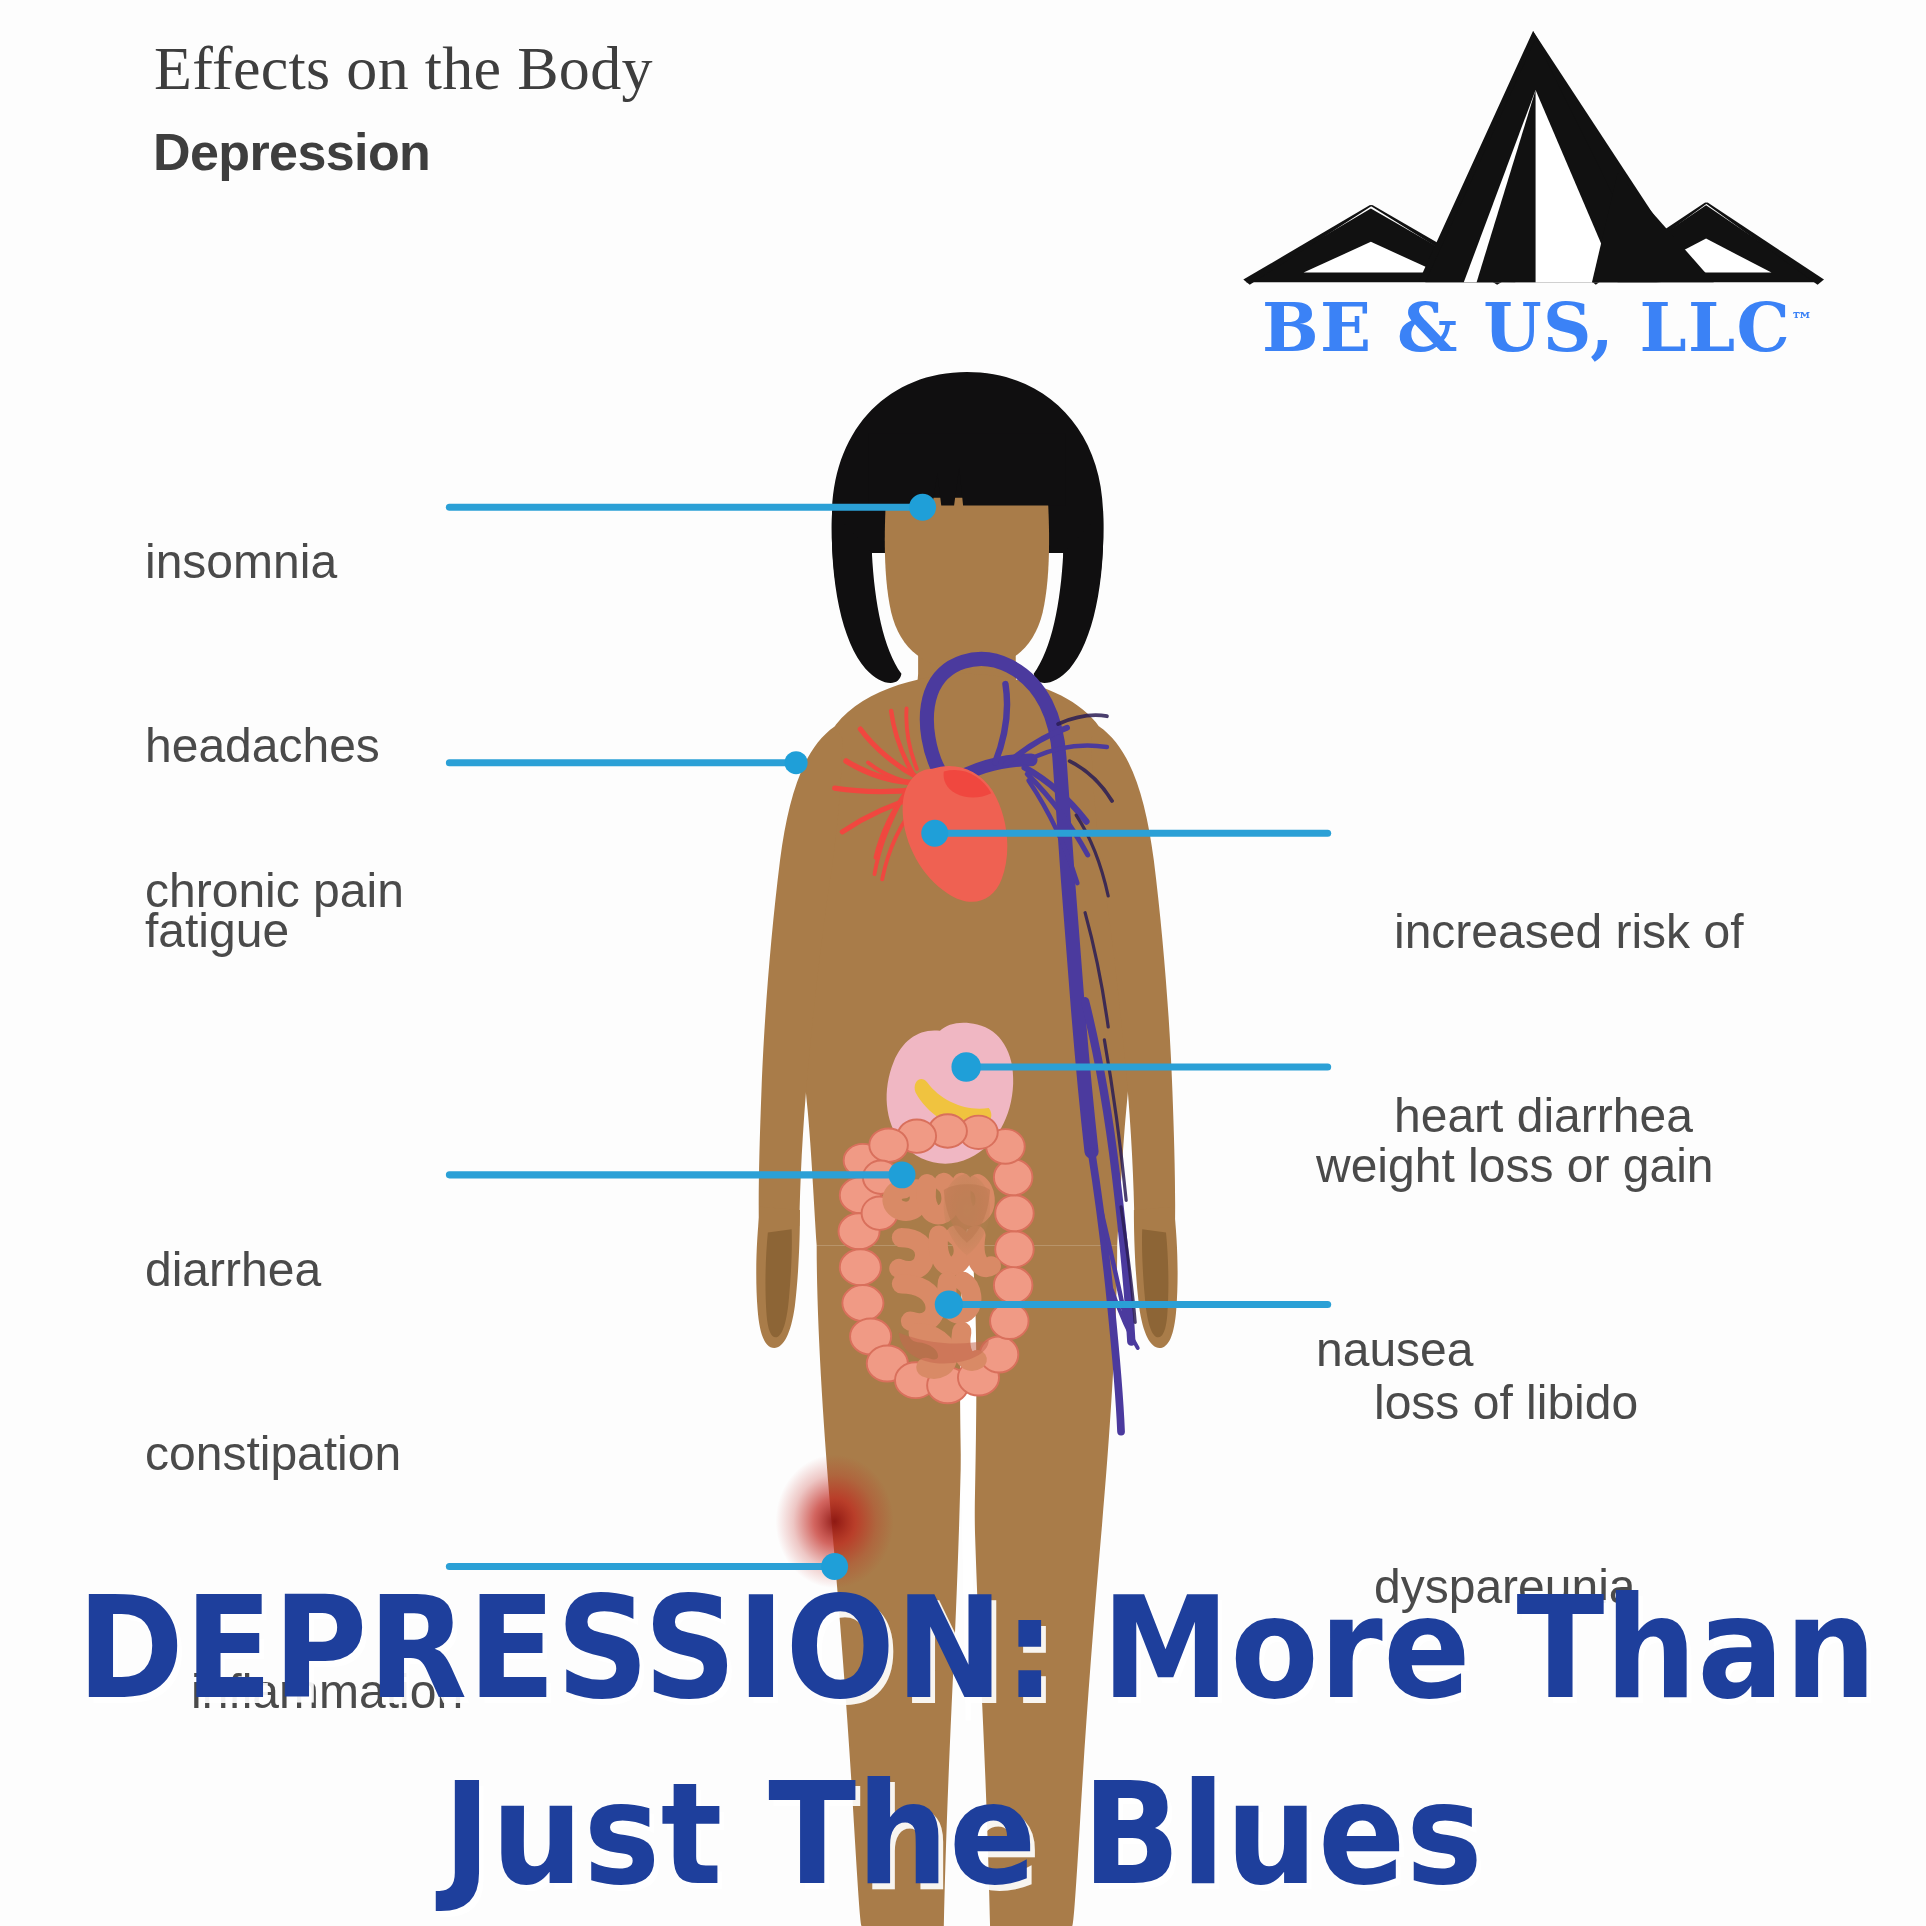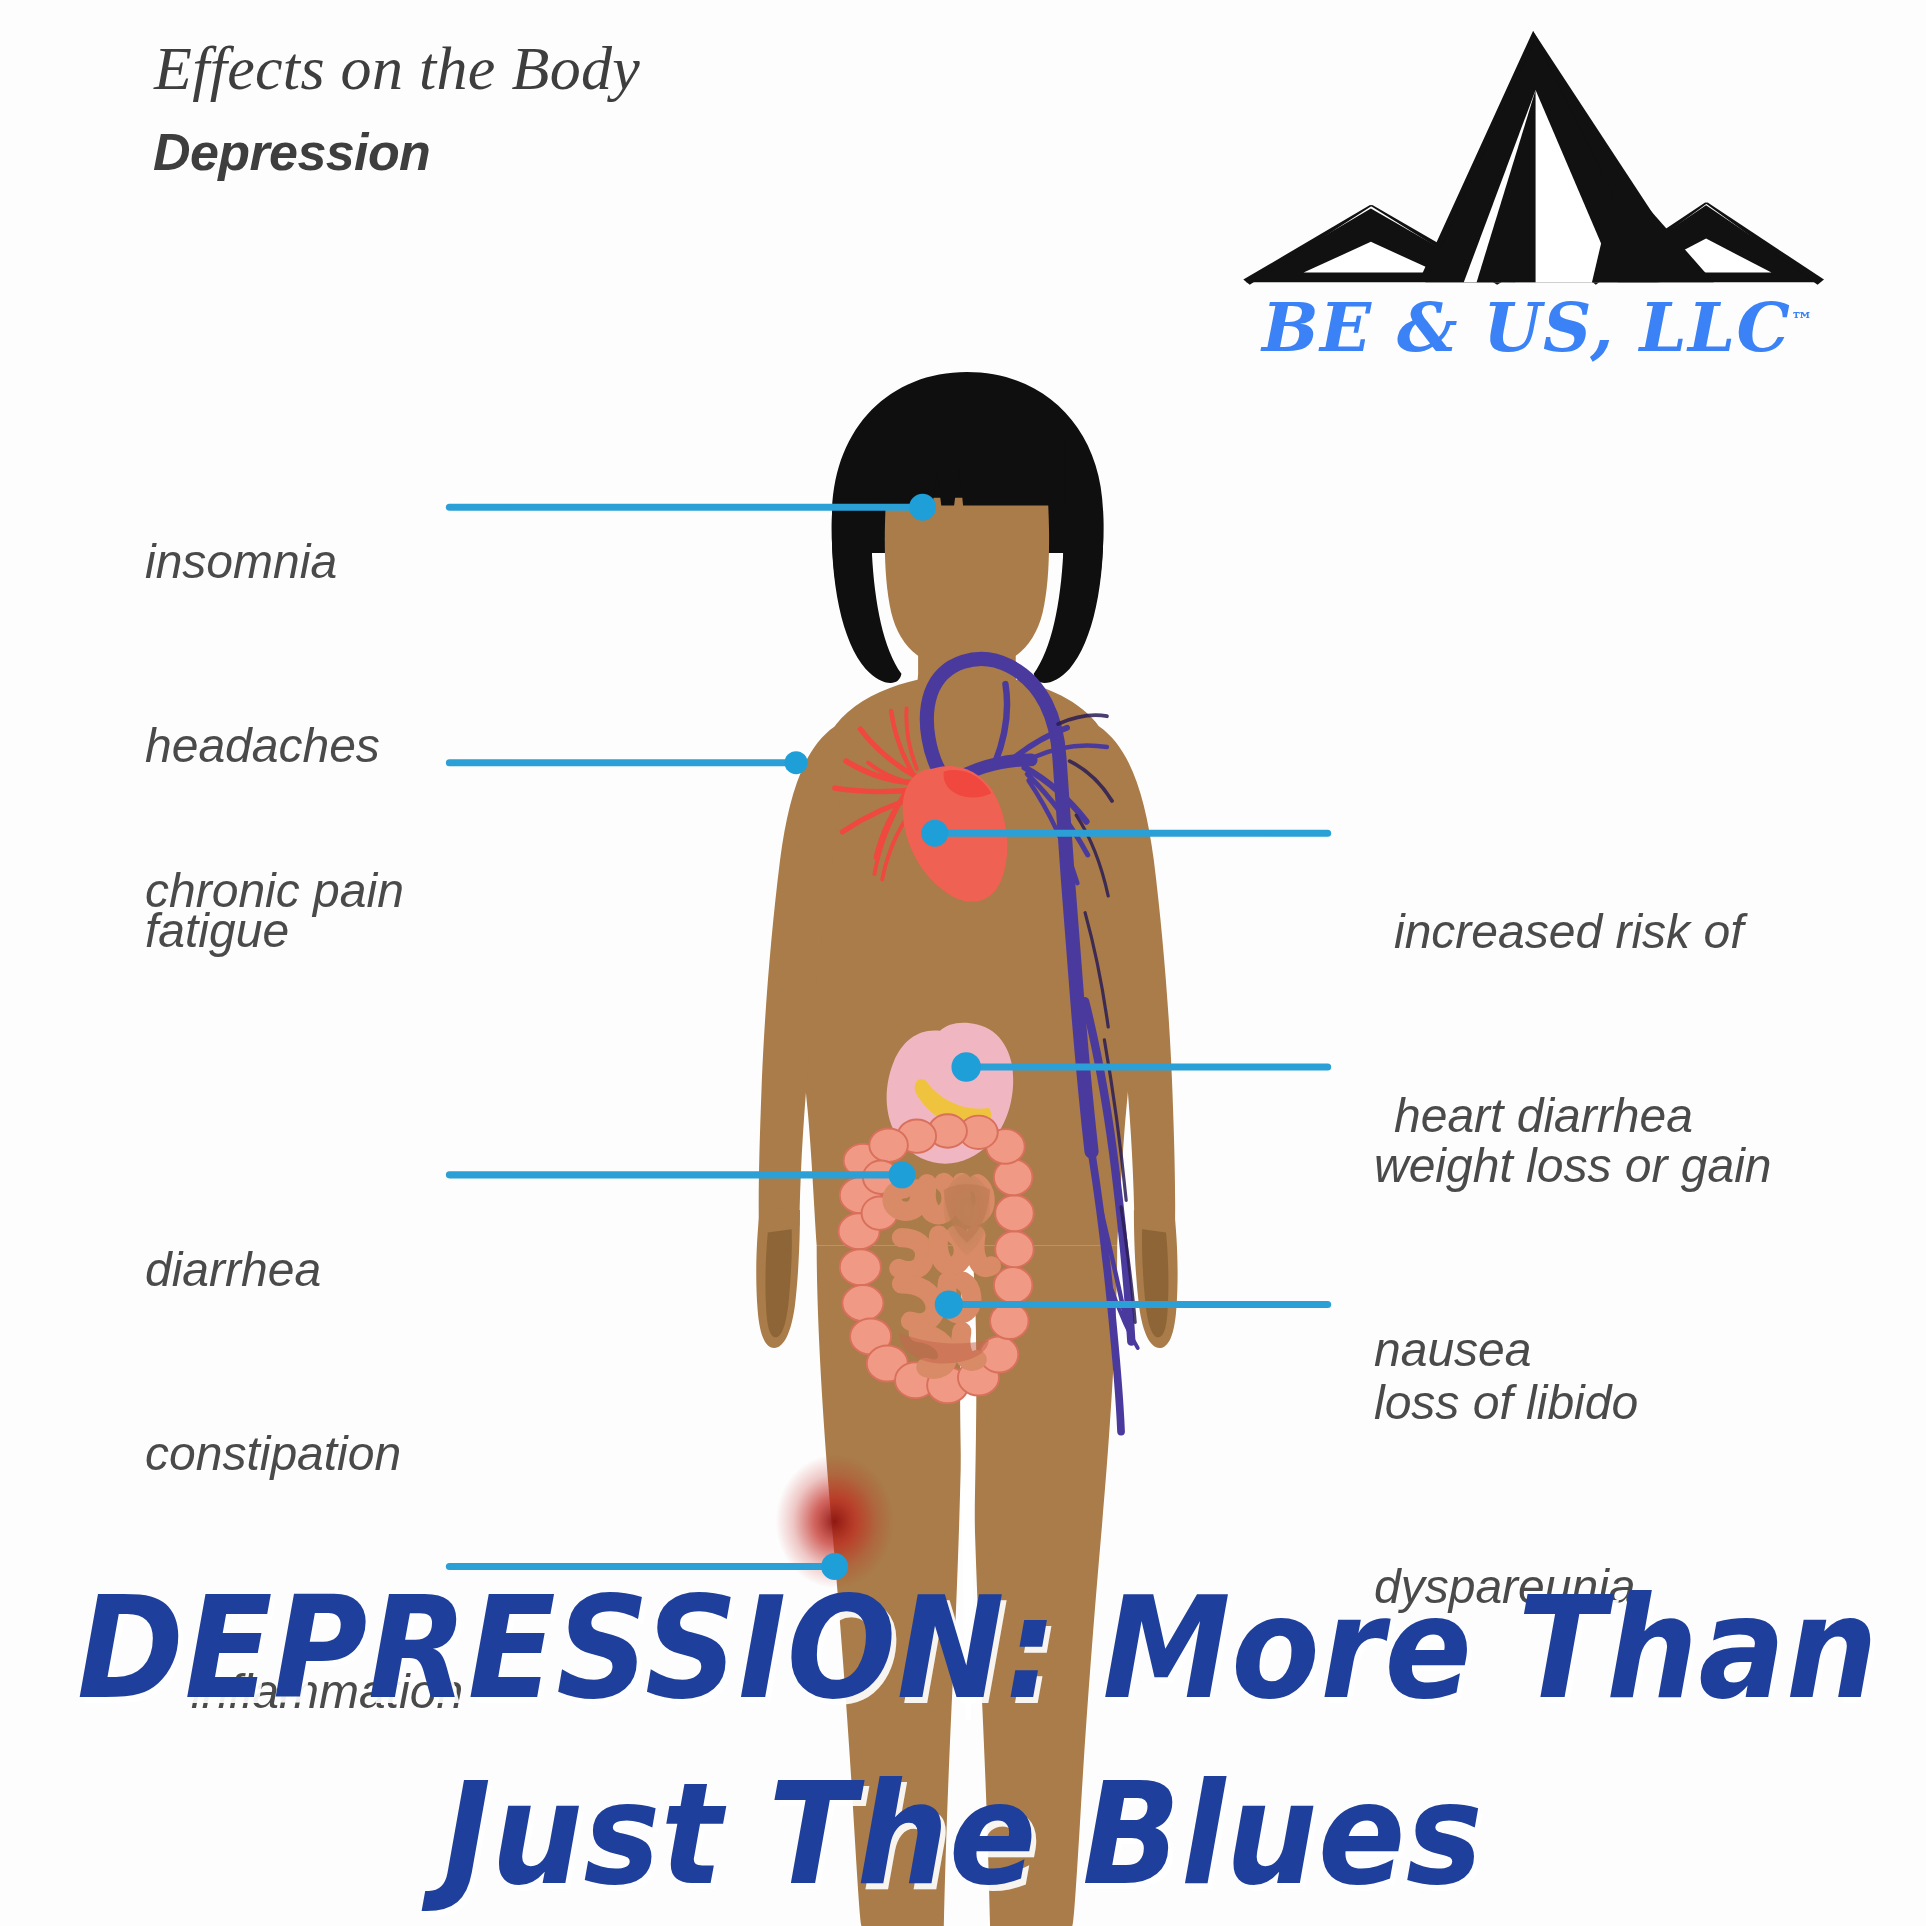--- a/index.html
+++ b/index.html
@@ -14,21 +14,20 @@
     overflow: hidden;
     font-family: "Liberation Sans", sans-serif;
     background: #fdfdfd;
   }
 
   #stage {
     position: absolute;
     left: 0; top: 0;
     width: 1926px;
     height: 1418px;
-    font-style: italic;
   }
 
   
   .hdr-kicker {
     position: absolute;
     left: 154px;
     top: 33px;
     font-family: "Liberation Serif", "DejaVu Serif", serif;
     font-size: 62px;
     font-weight: 400;
@@ -493,21 +492,21 @@
 
   <div class="callout left" style="left:145px; top:1538px;margin-left:46px;">
     <div>inflammation</div>
   </div>
 
   <div class="callout right" style="left:1394px; top:778px;">
     <div>increased risk of</div>
     <div>heart diarrhea</div>
   </div>
 
-  <div class="callout right" style="left:1374px; top:1012px;">
+  <div class="callout right" style="left:1316px; top:1012px;">
     <div>weight loss or gain</div>
     <div>nausea</div>
   </div>
 
   <div class="callout right" style="left:1374px; top:1249px;">
     <div>loss of libido</div>
     <div>dyspareunia</div>
   </div>
 
   <div class="banner line1">DEPRESSION:  More Than</div>

